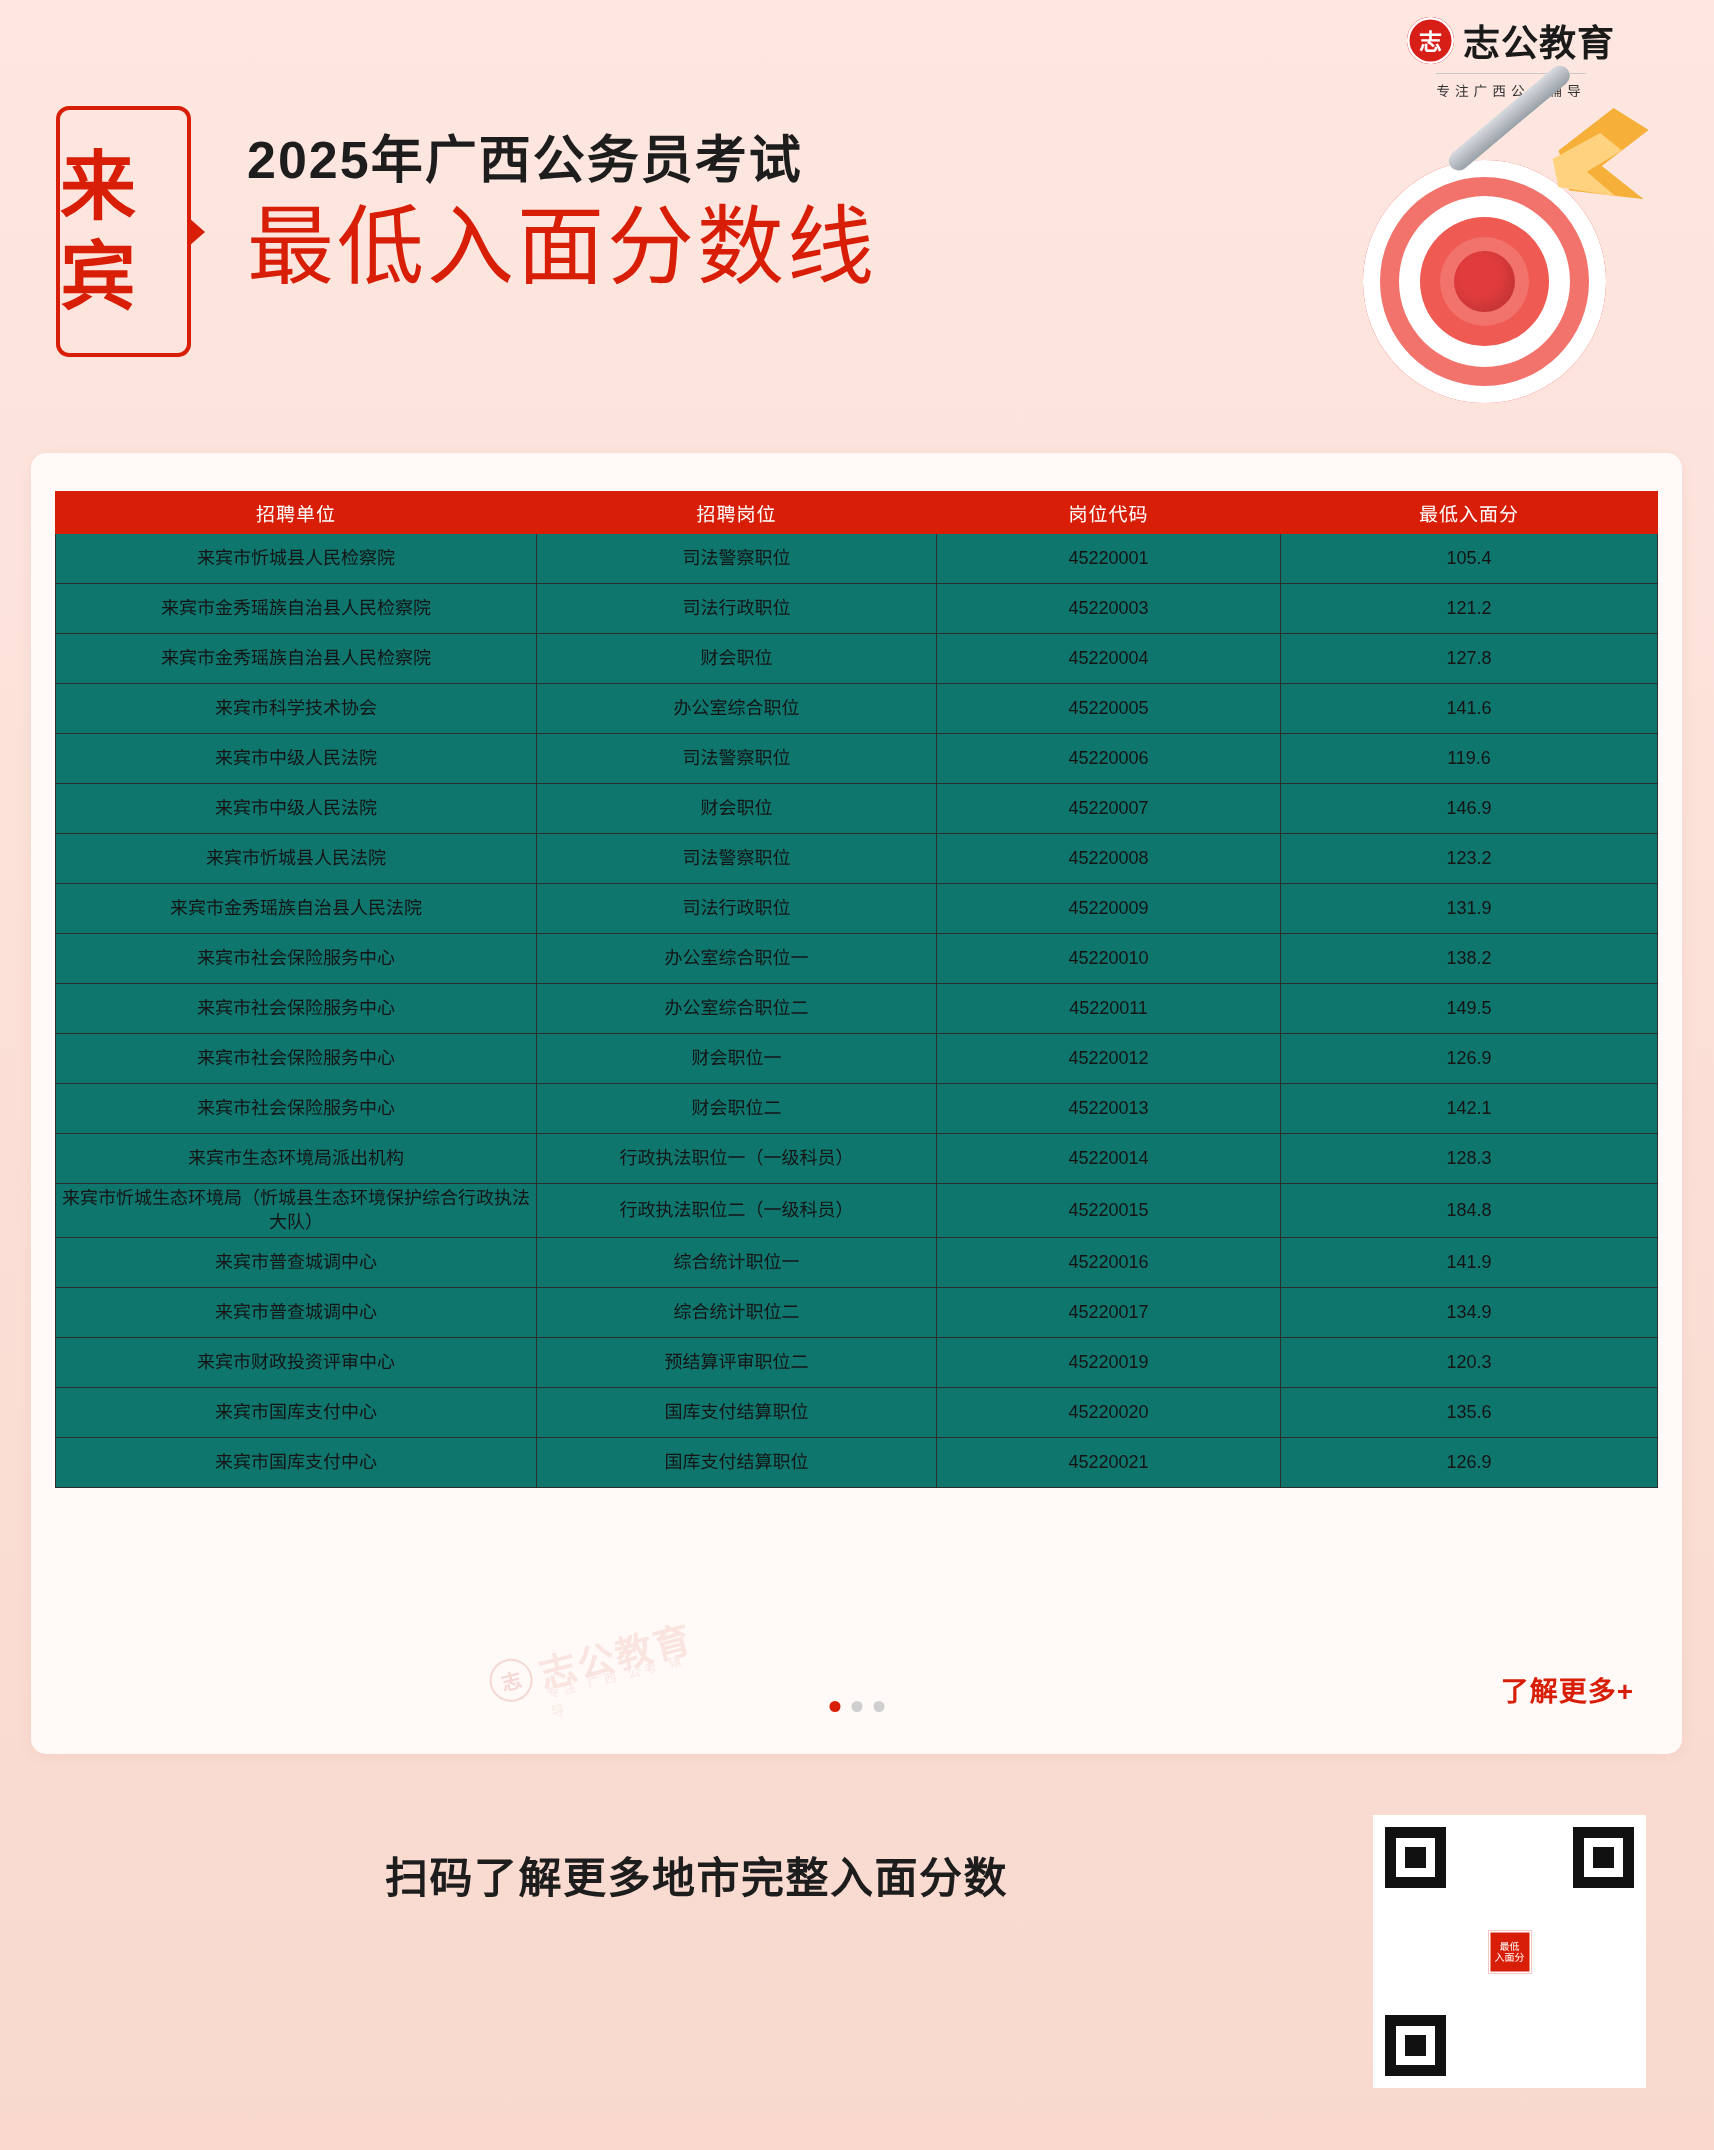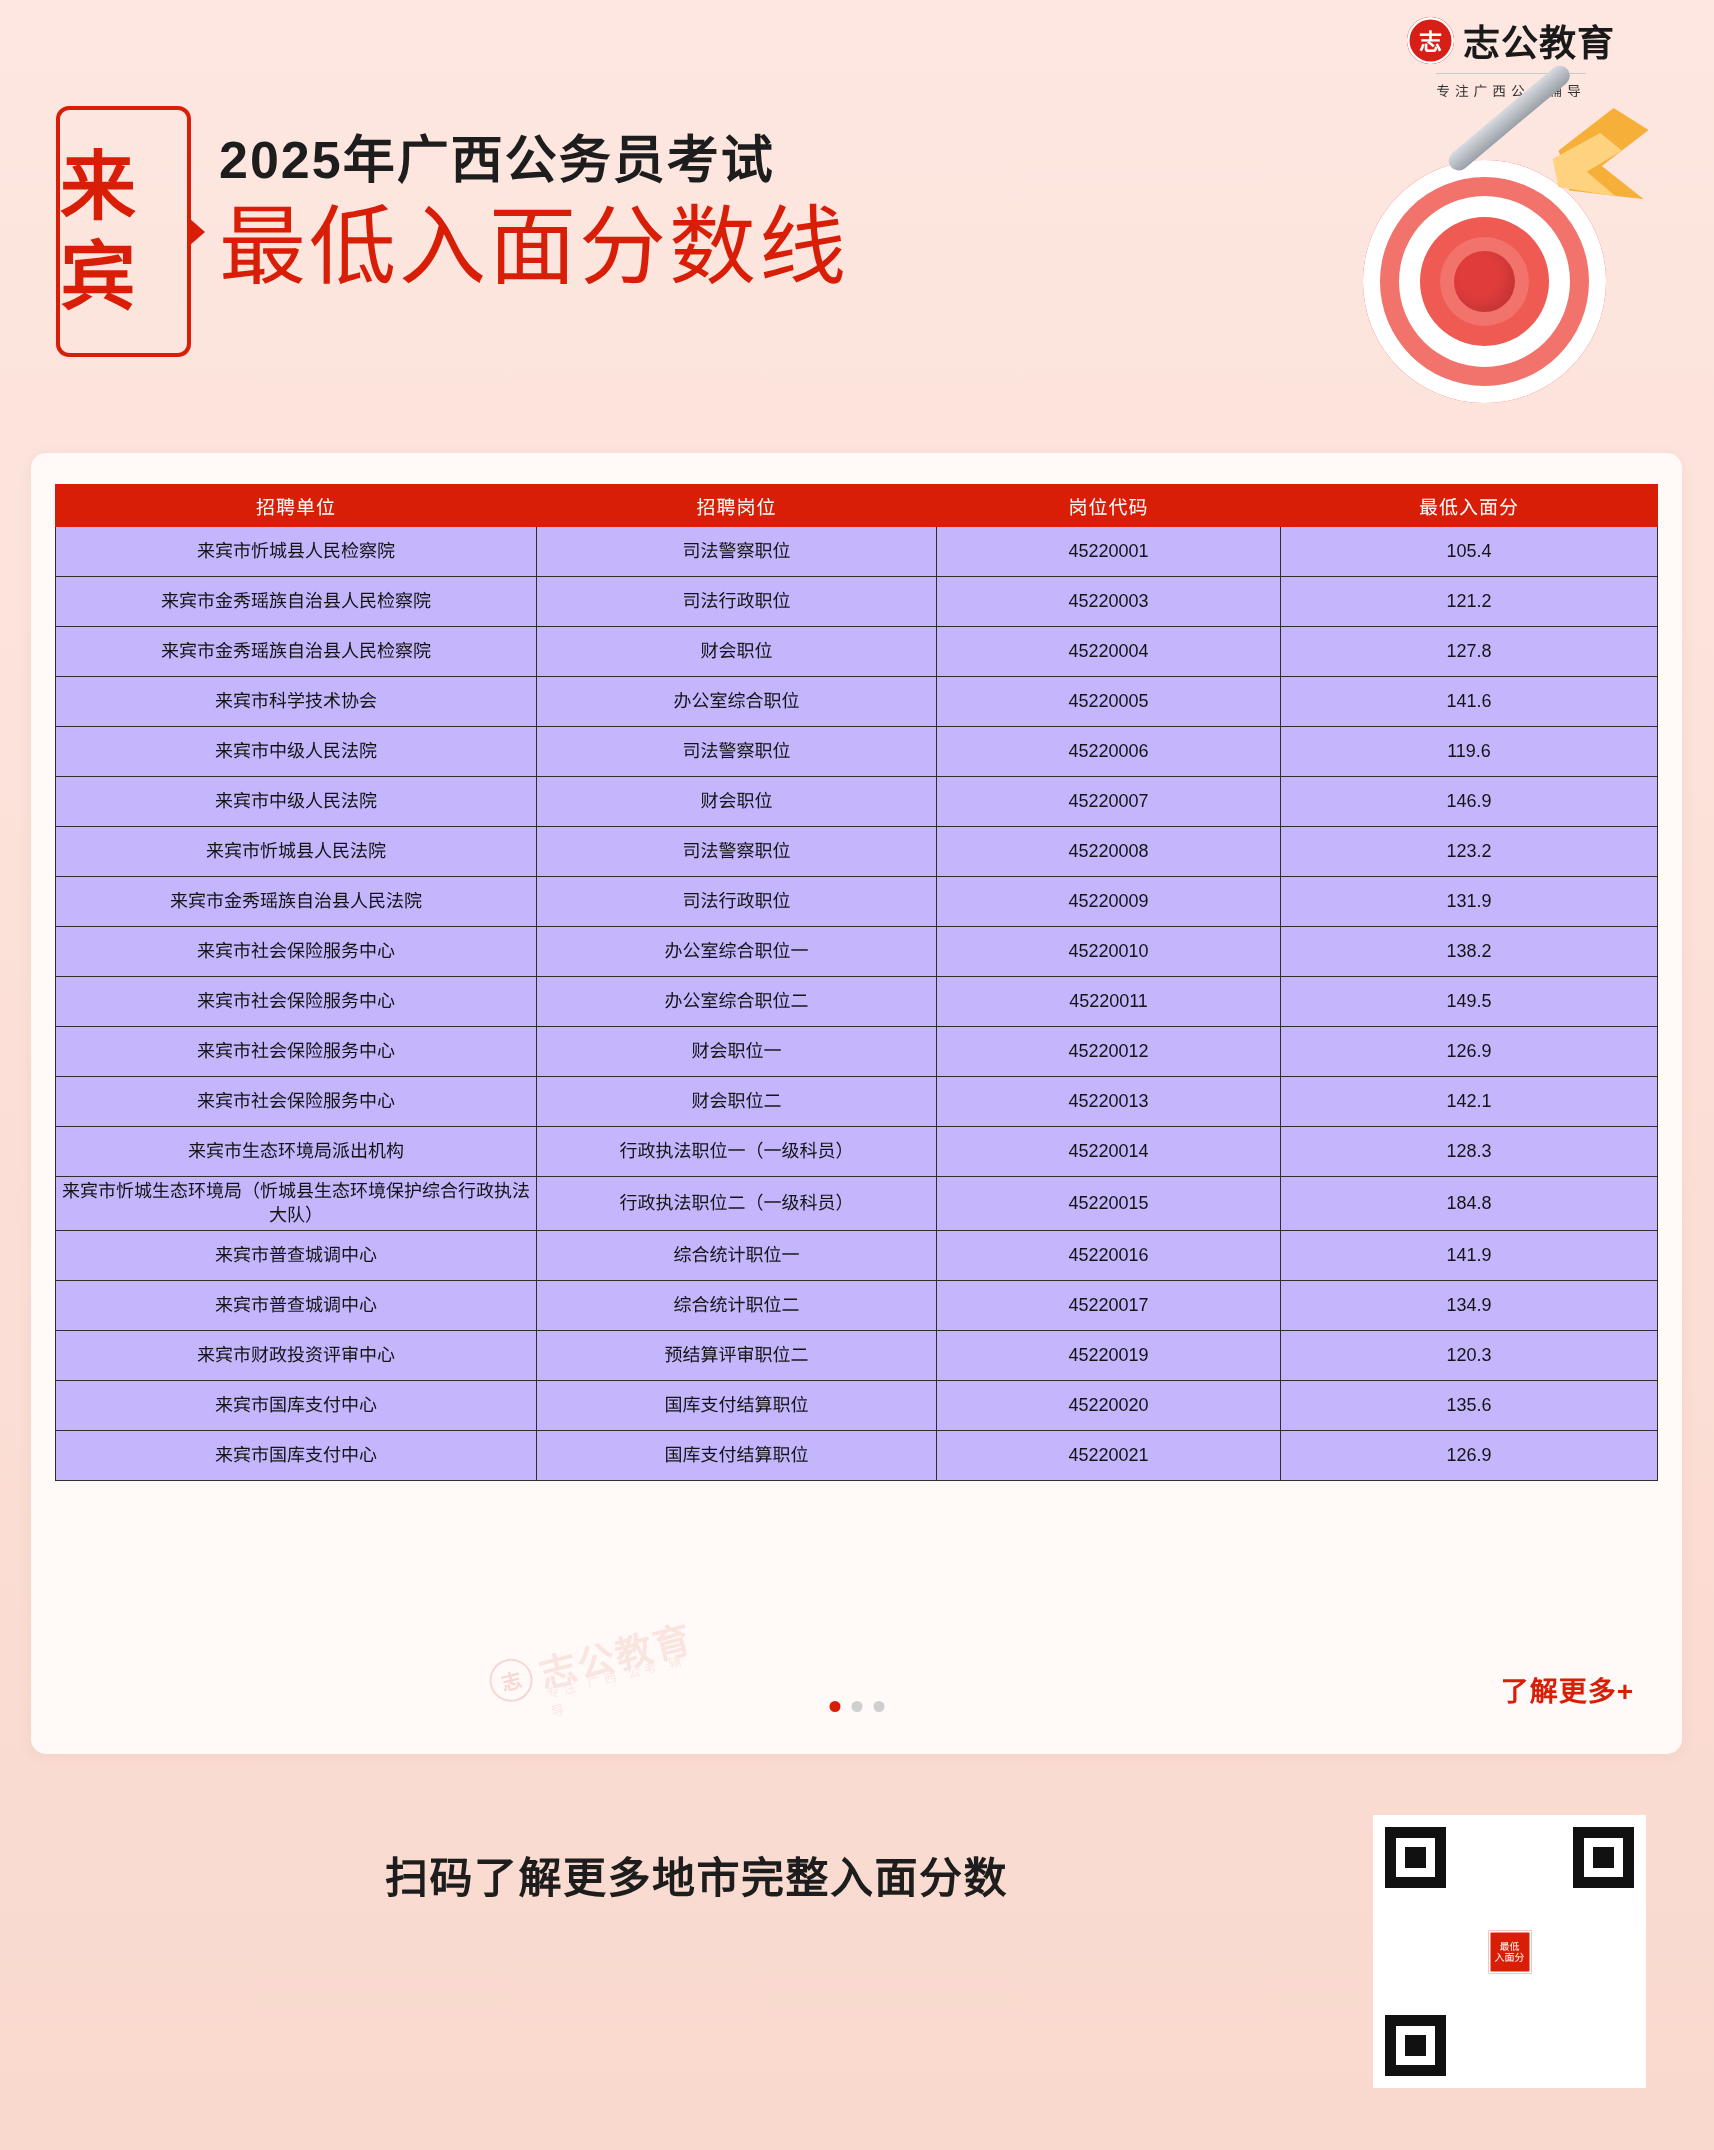--- a/index.html
+++ b/index.html
@@ -64,20 +64,21 @@
     display: inline-block;
   }
 
   
   .header {
     position: absolute;
     top: 106px;
     left: 56px;
     display: flex;
     align-items: flex-start;
+    gap: 28px;
   }
   .city-badge {
     position: relative;
     width: 127px;
     height: 243px;
     border: 4.6px solid #d81e06;
     border-radius: 13px;
     display: flex;
     flex-direction: column;
     align-items: center;
@@ -194,25 +195,25 @@
     width: 1651px;
     height: 1301px;
     background: #fffaf8;
     border-radius: 15px;
     box-shadow: 0 2px 14px rgba(180,120,110,.10);
   }
 
   table.score-table {
     position: absolute;
     left: 24px;
-    top: 31px;
+    top: 38px;
     width: 1602px;
     border-collapse: collapse;
     table-layout: fixed;
-    background: #c4b5fd;
+    background: #0f766e;
   }
   table.score-table th {
     background: #d81e06;
     color: #ffffff;
     font-size: 19px;
     font-weight: normal;
     height: 39px;
     border: 1px solid #d81e06;
     letter-spacing: 1px;
   }

